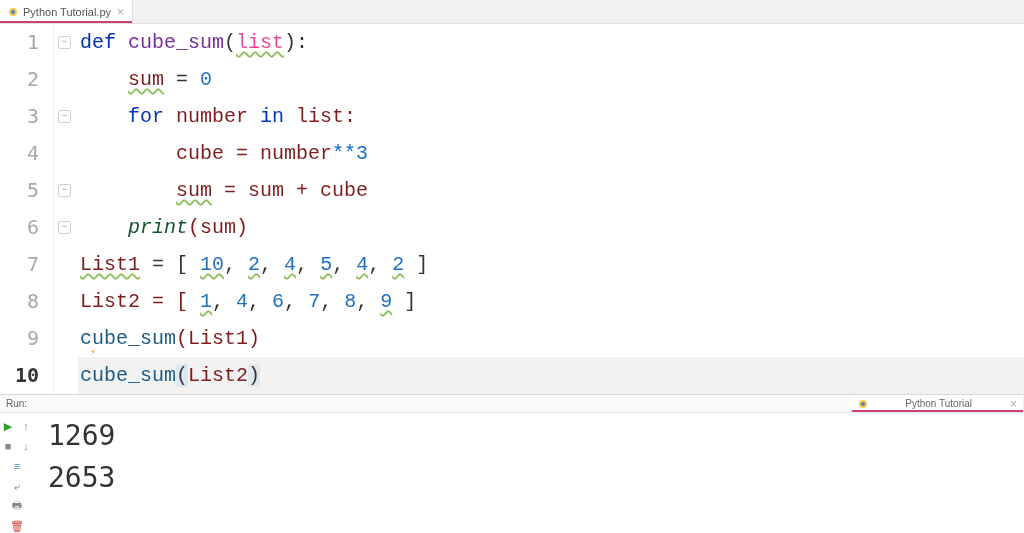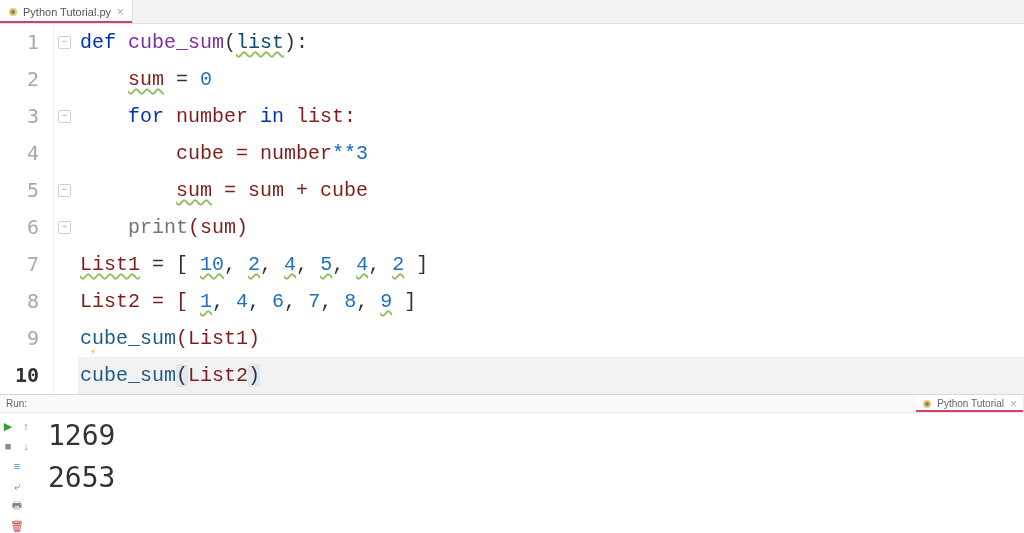--- a/index.html
+++ b/index.html
@@ -100,22 +100,22 @@
   .code-line {
     height: 37px;
     white-space: pre;
     padding-left: 2px;
   }
   .code-line.current-line {
     background: #f2f2f2;
   }
   .kw { color: #0033b3; }
   .fn { color: #7a2f9e; }
-  .builtin { color: #737373; }
-  .param { color: #0c4a6e; }
+  .builtin { color: #14532d; font-style: italic; }
+  .param { color: #ec4899; }
   .var { color: #7f1d1d; }
   .num { color: #1f6fbf; }
   .op { color: #333; }
   .star { color: #0066cc; }
   .call { color: #1d5c87; }
   .warn {
     text-decoration-line: underline;
     text-decoration-style: wavy;
     text-decoration-color: #8fbf5f;
     text-underline-offset: 3px;
@@ -152,20 +152,21 @@
     justify-content: space-between;
   }
   .run-tab {
     display: flex;
     align-items: center;
     height: 100%;
     padding: 0 6px;
     background: #fff;
     position: relative;
     border-right: 1px solid #ececec;
+    gap: 32px;
   }
   .run-tab::after {
     content: "";
     position: absolute;
     left: 0; right: 0; bottom: 0;
     height: 2px;
     background: #d0406c;
   }
   .run-body {
     flex: 1;

